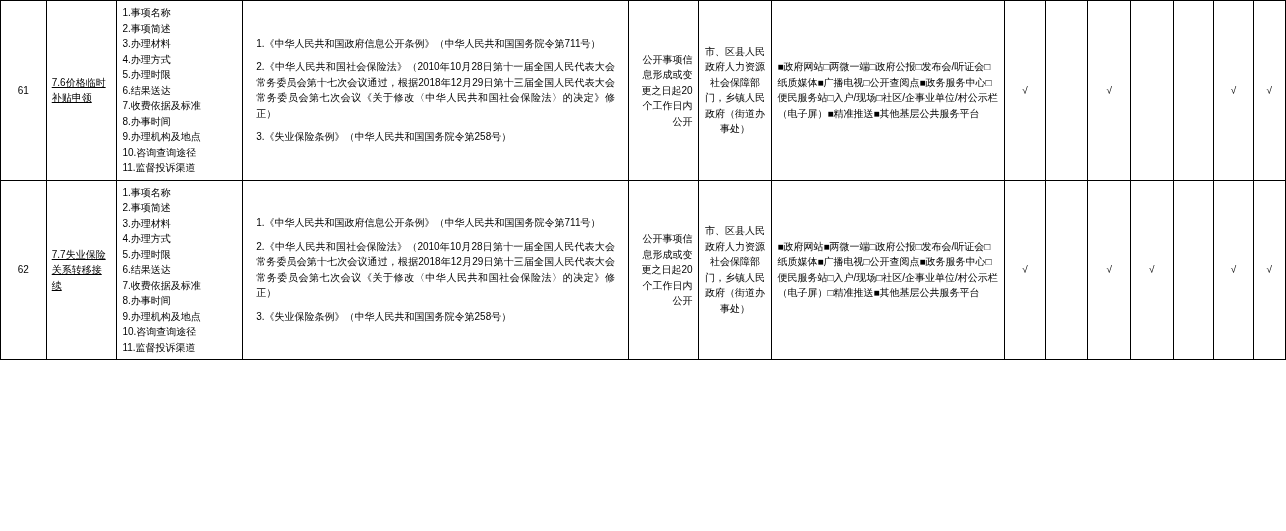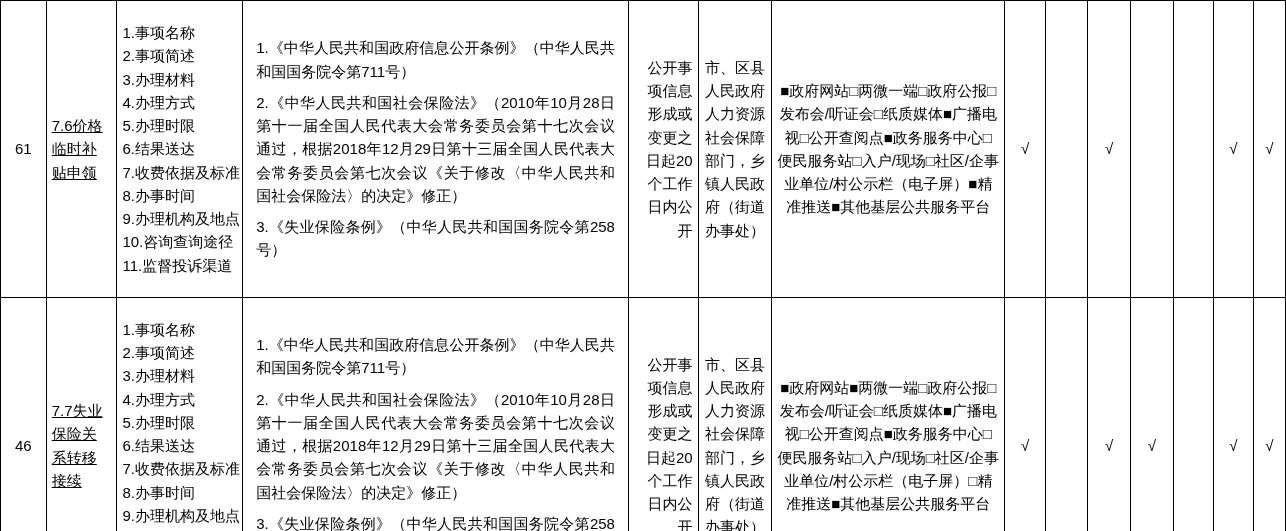--- a/index.html
+++ b/index.html
@@ -15,22 +15,22 @@
     overflow: hidden;
   }
   table.doc-table {
     border-collapse: collapse;
     width: 1286px;
     table-layout: fixed;
   }
   table.doc-table td {
     border: 1px solid #000000;
     vertical-align: middle;
-    padding: 20px 5px;
-    font-size: 15px;
+    padding: 4px 5px;
+    font-size: 10px;
     line-height: 1.55;
   }
   
   col.c-index   { width: 44px; }
   col.c-item    { width: 68px; }
   col.c-content { width: 121px; }
   col.c-basis   { width: 371px; }
   col.c-time    { width: 67px; }
   col.c-org     { width: 71px; }
   col.c-channel { width: 224px; }
@@ -71,21 +71,20 @@
     text-align: right;
     font-size: 13.5px;
     line-height: 1.6;
   }
   .cell-org {
     text-align: center;
     font-size: 13.5px;
     line-height: 1.6;
   }
   .cell-channel {
-    text-align: center;
     font-size: 13.5px;
     line-height: 1.62;
   }
   .cell-mark {
     text-align: center;
     font-size: 14px;
   }
 </style>
 </head>
 <body>
@@ -136,21 +135,21 @@
       <td class="cell-mark">√</td>
       <td class="cell-mark"></td>
       <td class="cell-mark">√</td>
       <td class="cell-mark"></td>
       <td class="cell-mark"></td>
       <td class="cell-mark">√</td>
       <td class="cell-mark">√</td>
     </tr>
 
     <tr>
-      <td class="cell-index">46</td>
+      <td class="cell-index">62</td>
       <td class="cell-item">7.7失业保险关系转移接续</td>
       <td class="cell-content">
         <div class="line">1.事项名称</div>
         <div class="line">2.事项简述</div>
         <div class="line">3.办理材料</div>
         <div class="line">4.办理方式</div>
         <div class="line">5.办理时限</div>
         <div class="line">6.结果送达</div>
         <div class="line">7.收费依据及标准</div>
         <div class="line">8.办事时间</div>

